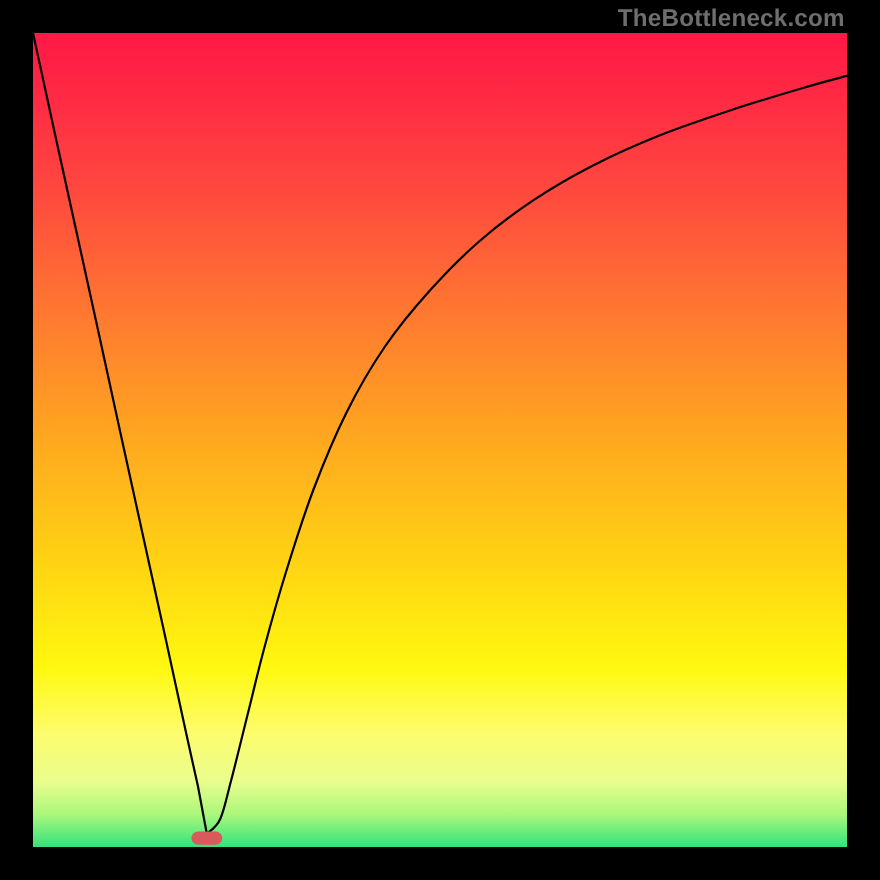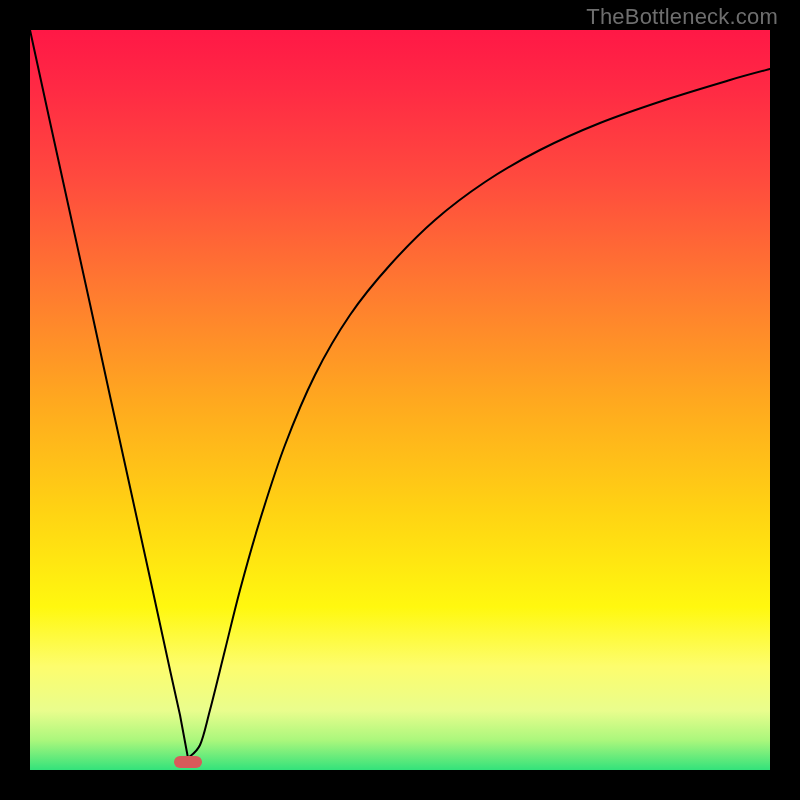--- a/index.html
+++ b/index.html
@@ -50,25 +50,25 @@
     position: absolute;
     width: 28px;
     height: 12px;
     border-radius: 6px;
     background: #d85a5a;
     transform: translate(-50%, -50%);
   }
   .watermark {
     position: absolute;
     top: 4px;
-    right: 22px;
+    right: 32px;
     color: #6e6e6e;
     font-size: 22px;
     letter-spacing: 0.2px;
-    font-weight: 400;
+    font-weight: 700;
   }
 </style>
 </head>
 <body>
 
 <div class="frame">
 
   <div class="plot">
 
     <svg class="curve" viewBox="0 0 740 740" preserveAspectRatio="none">

